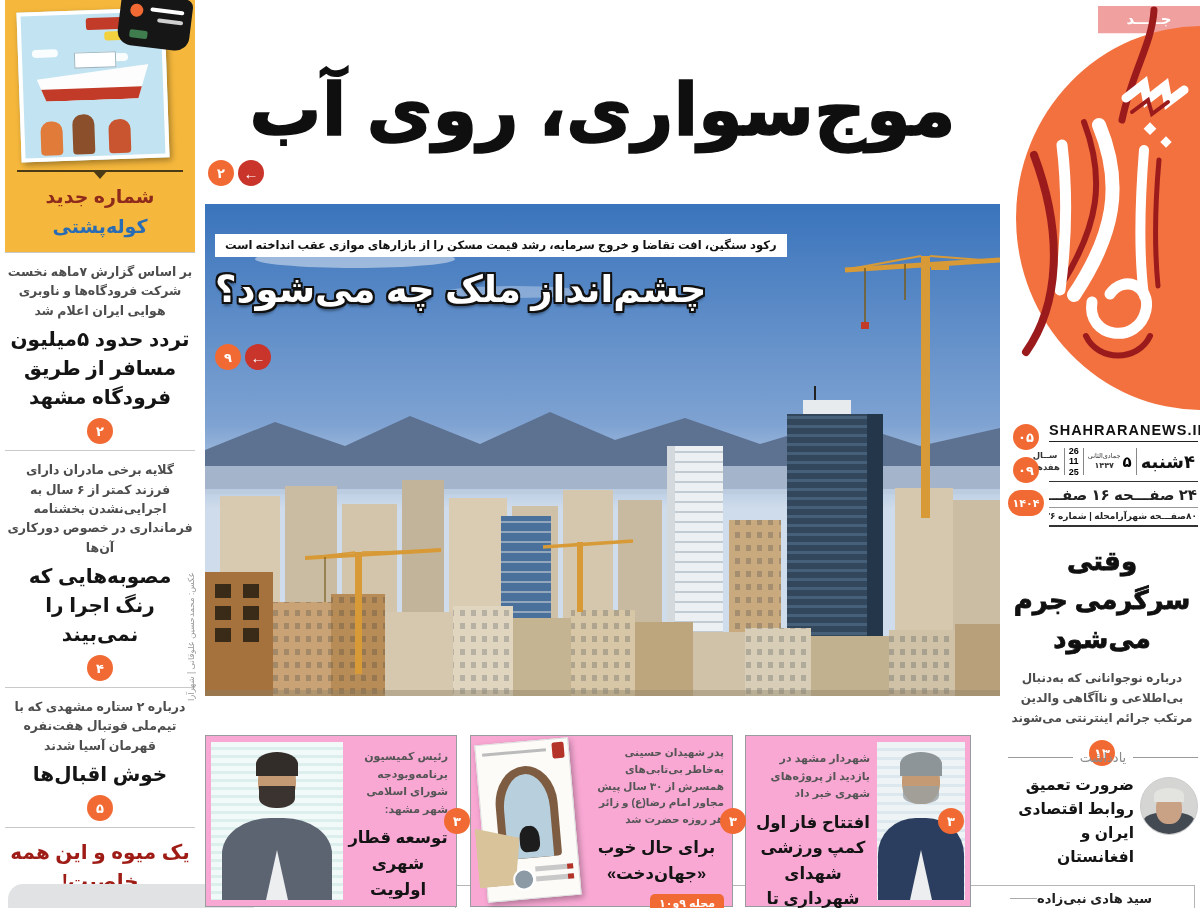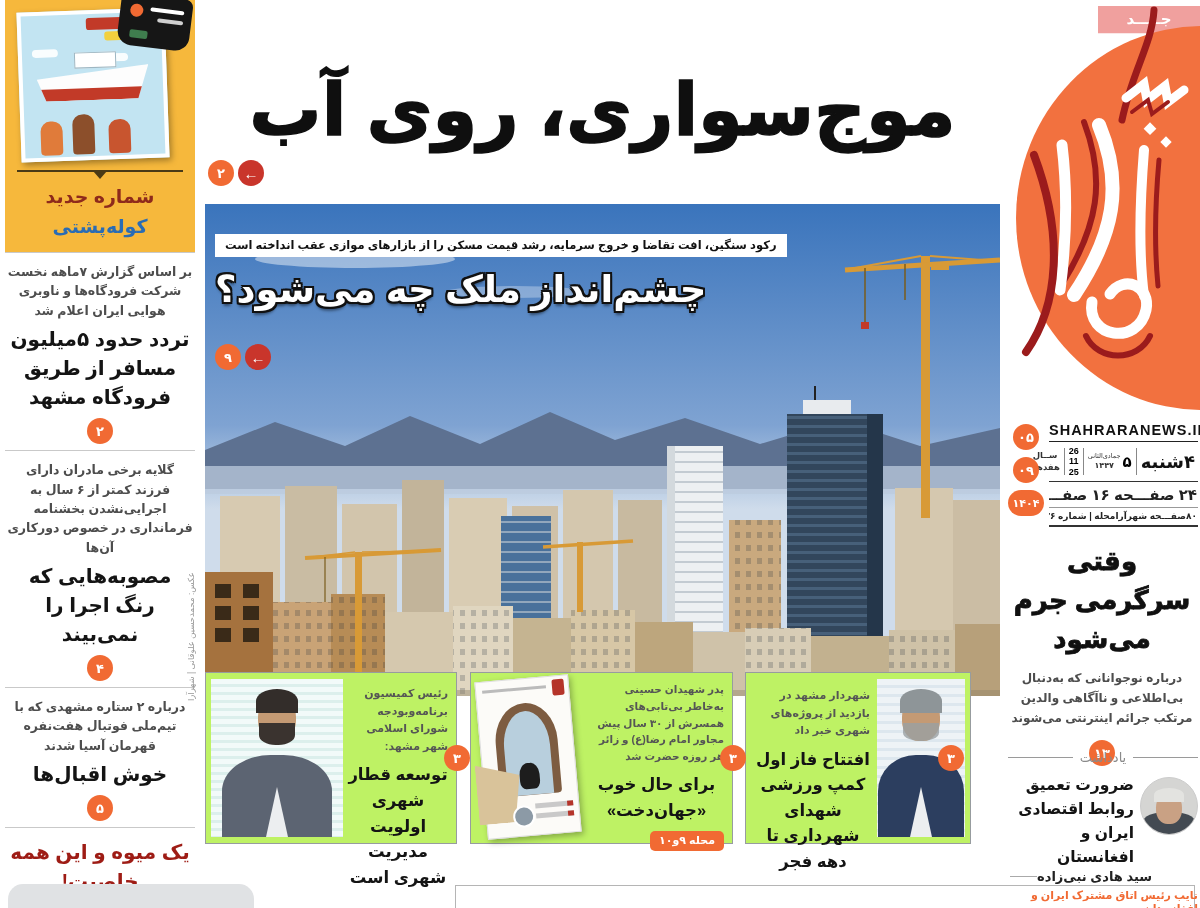--- a/index.html
+++ b/index.html
@@ -91,21 +91,21 @@
     text-shadow:2px 0 0 #111,-2px 0 0 #111,0 2px 0 #111,0 -2px 0 #111,2px 2px 0 #111,-2px 2px 0 #111,2px -2px 0 #111,-2px -2px 0 #111,0 4px 3px rgba(0,0,0,.45);
   }
   .photo-goto { left:10px; top:140px; }
   .photo-credit {
     position:absolute; left:186px; top:572px; height:130px; width:12px;
     writing-mode:vertical-rl; transform:rotate(180deg);
     font-size:8.5px; color:#979797; white-space:nowrap;
   }
 
   
-  .bbox { position:absolute; top:672px; height:172px; background:#bef264; border:1px solid #979c9f; }
+  .bbox { position:absolute; top:735px; height:172px; background:#f9a8d4; border:1px solid #979c9f; }
   #bbox1 { left:205px; width:252px; }
   #bbox2 { left:470px; width:263px; }
   #bbox3 { left:745px; width:226px; }
   .b-kicker { font-size:11px; font-weight:600; color:#555; line-height:1.6; text-align:right; }
   .b-head { font-size:16.5px; font-weight:900; color:#141414; line-height:1.55; text-align:center; margin-top:7px; }
   .b-pg { position:absolute; top:72px; z-index:5; }
   .badge {
     display:inline-block; background:#f16a33; color:#fff; font-size:11px; font-weight:800;
     padding:3px 9px 4px; border-radius:5px; margin-top:8px;
   }
@@ -172,21 +172,21 @@
 
   .note { position:absolute; left:1008px; top:750px; width:190px; }
   .note-header { display:flex; align-items:center; gap:7px; color:#8a8a8a; font-size:13px; }
   .note-header::before, .note-header::after { content:''; flex:1; border-top:1.5px solid #9a9a9a; }
   .note-body { position:relative; margin-top:8px; }
   .note-photo { position:absolute; right:0; top:4px; width:58px; height:58px; border-radius:50%; background:#d5d5d3; overflow:hidden; border:1px solid #ccc; }
   .note-photo .p-head { width:26px; height:32px; top:14px; background:#c9a184; }
   .note-photo .p-hair { width:30px; height:14px; top:10px; background:#e3e3e0; }
   .note-photo .p-body { width:52px; height:22px; background:#434a52; }
   .note-title { padding-left:2px; padding-right:64px; text-align:right; font-size:15.5px; font-weight:900; color:#141414; line-height:1.55; min-height:72px; }
-  .note-author { display:flex; align-items:center; margin-top:0; }
+  .note-author { display:flex; align-items:center; margin-top:22px; }
   .note-author .sp { width:46px; }
   .note-author .nm { font-size:13px; font-weight:800; color:#222; white-space:nowrap; }
   .note-author .ln { flex:1; border-top:1px solid #aaa; margin-left:2px; }
   .note-role { margin-top:5px; text-align:right; font-size:11px; font-weight:800; color:#f16a33; }
 </style>
 </head>
 <body>
 
 <div id="page">
 

